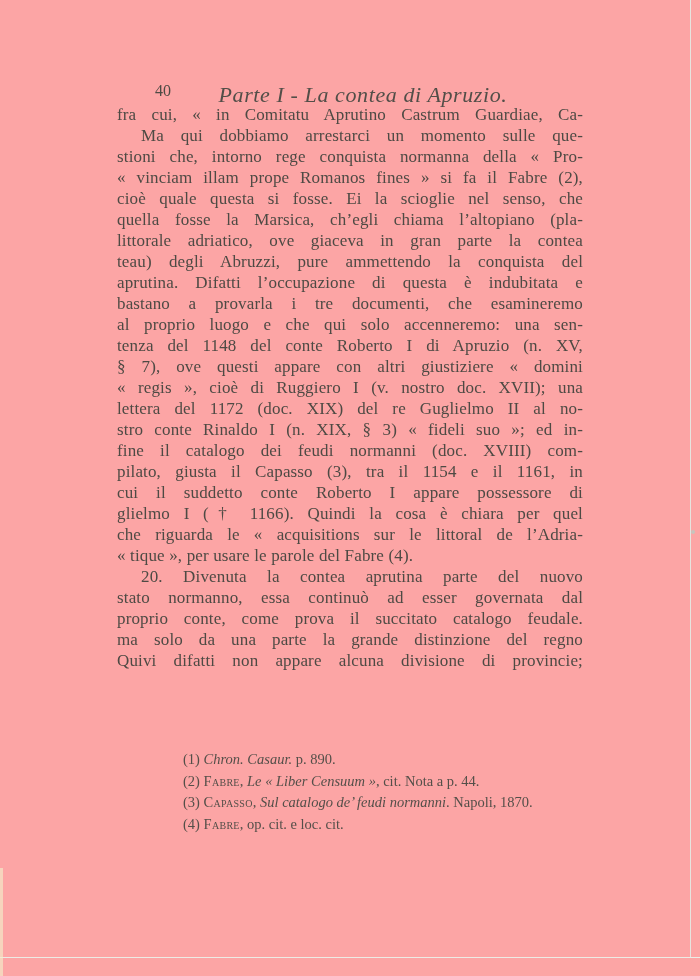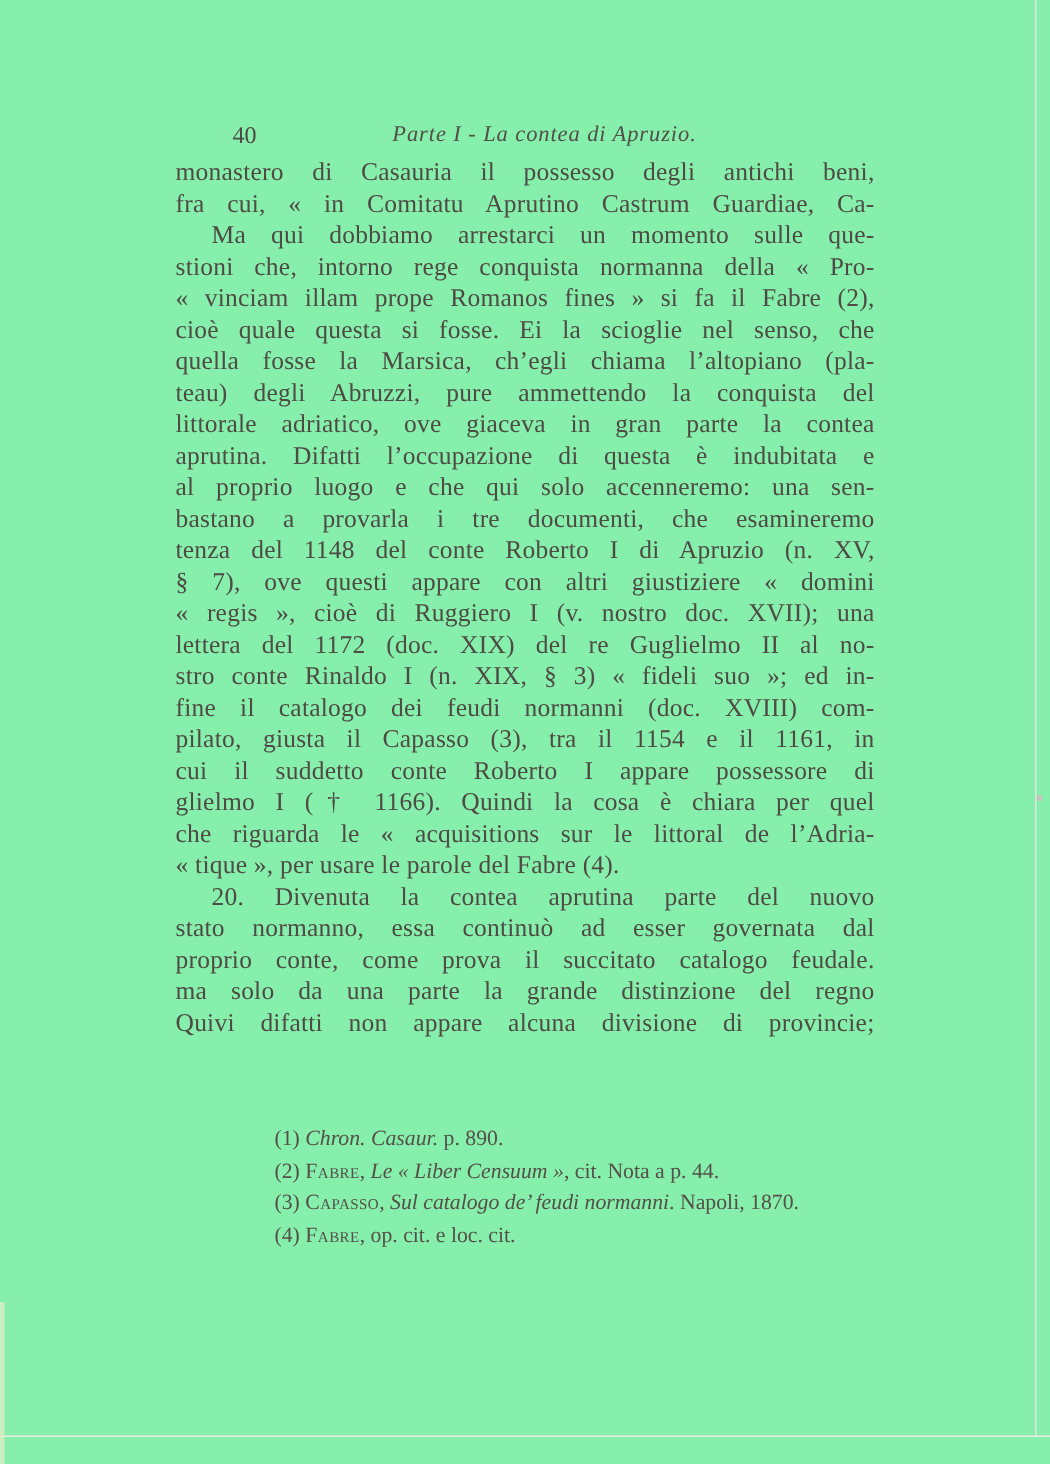--- a/index.html
+++ b/index.html
@@ -1,20 +1,20 @@
 <!DOCTYPE html>
 <html><head>
 <meta charset="utf-8">
 <style>
   html, body { margin: 0; padding: 0; }
   .scan-canvas {
     position: relative;
     width: 700px;
     height: 976px;
-    background: #86efac;
+    background: #fca5a5;
     overflow: hidden;
     font-family: "Liberation Serif", "DejaVu Serif", serif;
     color: #4e4a44;
   }
   
   .running-header {
     position: absolute;
     top: 82px; left: 117px; width: 466px; height: 22px;
     font-size: 16px;
   }
@@ -25,21 +25,21 @@
     color: #4e4a44;
   }
   .running-title {
     position: absolute;
     left: 0; top: 0; width: 100%;
     box-sizing: border-box;
     padding-left: 26px;
     text-align: center;
     font-style: italic;
     letter-spacing: 0.6px;
-    font-size: 15px;
+    font-size: 22px;
     color: #524e48;
   }
   
   .body-text {
     position: absolute;
     top: 104px; left: 117px; width: 466px;
     font-size: 17px;
     line-height: 21px;
     letter-spacing: 0.15px;
   }
@@ -94,32 +94,31 @@
 <body>
 
 <div class="scan-canvas">
 
   <div class="running-header">
     <span class="page-number">40</span>
     <div class="running-title">Parte I - La contea di Apruzio.</div>
   </div>
 
   <div class="body-text">
-      <div class="line j">monastero di Casauria il possesso degli antichi beni,</div>
       <div class="line j">fra cui, « in Comitatu Aprutino Castrum Guardiae, Ca-</div>
       <div class="line j i">Ma qui dobbiamo arrestarci un momento sulle que-</div>
       <div class="line j">stioni che, intorno rege conquista normanna della « Pro-</div>
       <div class="line j">« vinciam illam prope Romanos fines » si fa il Fabre (2),</div>
       <div class="line j">cioè quale questa si fosse. Ei la scioglie nel senso, che</div>
       <div class="line j">quella fosse la Marsica, ch’egli chiama l’altopiano (pla-</div>
+      <div class="line j">littorale adriatico, ove giaceva in gran parte la contea</div>
       <div class="line j">teau) degli Abruzzi, pure ammettendo la conquista del</div>
-      <div class="line j">littorale adriatico, ove giaceva in gran parte la contea</div>
       <div class="line j">aprutina. Difatti l’occupazione di questa è indubitata e</div>
+      <div class="line j">bastano a provarla i tre documenti, che esamineremo</div>
       <div class="line j">al proprio luogo e che qui solo accenneremo: una sen-</div>
-      <div class="line j">bastano a provarla i tre documenti, che esamineremo</div>
       <div class="line j">tenza del 1148 del conte Roberto I di Apruzio (n. XV,</div>
       <div class="line j">§ 7), ove questi appare con altri giustiziere « domini</div>
       <div class="line j">« regis », cioè di Ruggiero I (v. nostro doc. XVII); una</div>
       <div class="line j">lettera del 1172 (doc. XIX) del re Guglielmo II al no-</div>
       <div class="line j">stro conte Rinaldo I (n. XIX, § 3) « fideli suo »; ed in-</div>
       <div class="line j">fine il catalogo dei feudi normanni (doc. XVIII) com-</div>
       <div class="line j">pilato, giusta il Capasso (3), tra il 1154 e il 1161, in</div>
       <div class="line j">cui il suddetto conte Roberto I appare possessore di</div>
       <div class="line j">glielmo I († 1166). Quindi la cosa è chiara per quel</div>
       <div class="line j">che riguarda le « acquisitions sur le littoral de l’Adria-</div>

